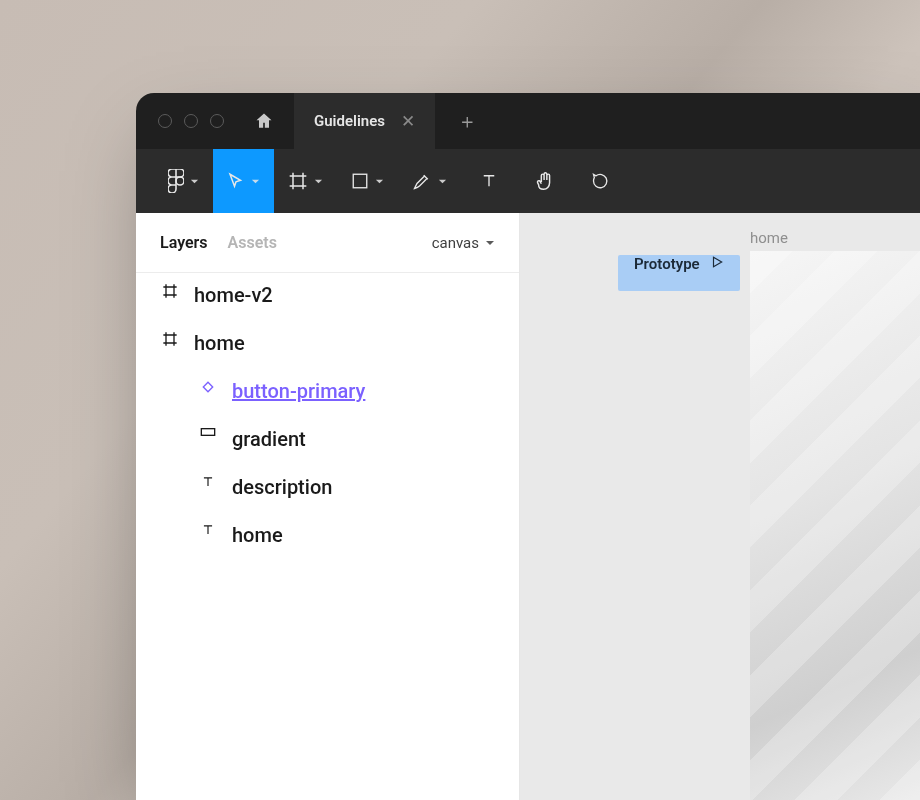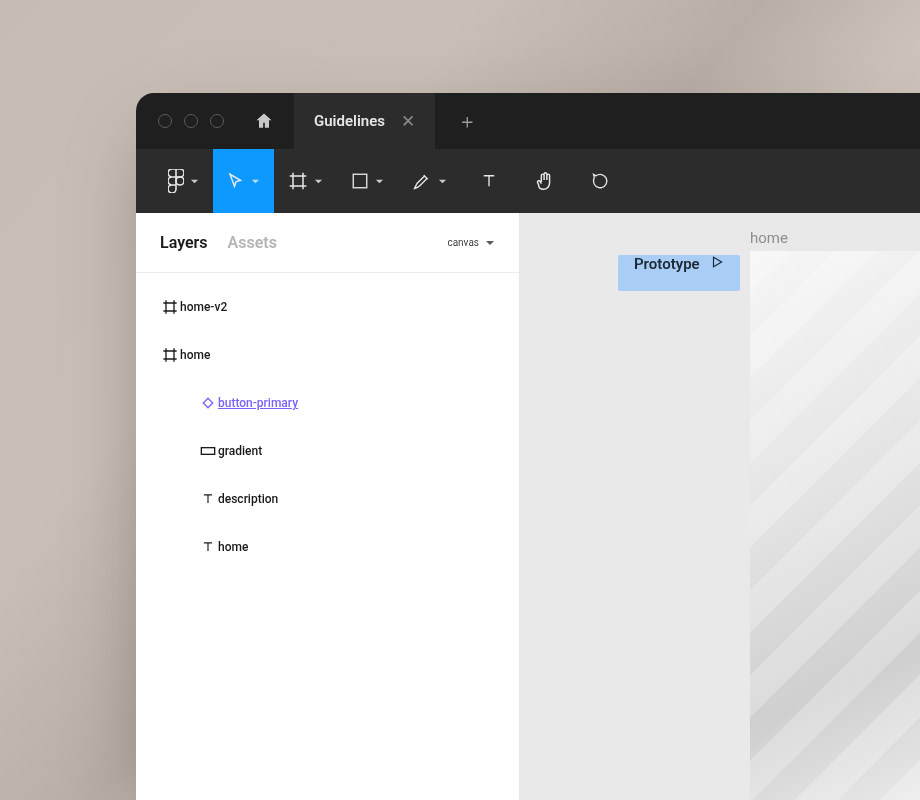--- a/index.html
+++ b/index.html
@@ -65,26 +65,26 @@
     display: flex; flex-direction: column;
   }
   .sb-tabs {
     height: 60px; display: flex; align-items: center;
     padding: 0 24px; justify-content: space-between;
     border-bottom: 1px solid #ececec;
   }
   .sb-tabs-left { display:flex; gap: 20px; font-size: 16px; }
   .sb-tab { color: #b5b5b5; font-weight: 600; }
   .sb-tab.active { color: #1a1a1a; }
-  .page-sel { color: #3f3f3f; font-size: 10px; display:flex; align-items:center; gap:6px; }
+  .page-sel { color: #3f3f3f; font-size: 15px; display:flex; align-items:center; gap:6px; }
   .layers { padding: 10px 0; }
   .layer {
-    display: flex; align-items: center; 
+    display: flex; gap: 14px;
     height: 48px; padding-left: 24px;
-    font-size: 12px; color: #1a1a1a;
+    font-size: 20px; color: #1a1a1a;
   }
   .layer.child { padding-left: 62px; }
   .layer .ico { width: 20px; display:flex; justify-content:center; color:#1a1a1a; }
   .layer.component .ico { color: #7b61ff; }
   .layer.component .lbl { color: #7b61ff; text-decoration: underline; }
   .layer .lbl { font-weight: 500; }
 
   
   .canvas { flex: 1; background: #e9e9e9; position: relative; overflow:hidden; }
   .frame-label {

